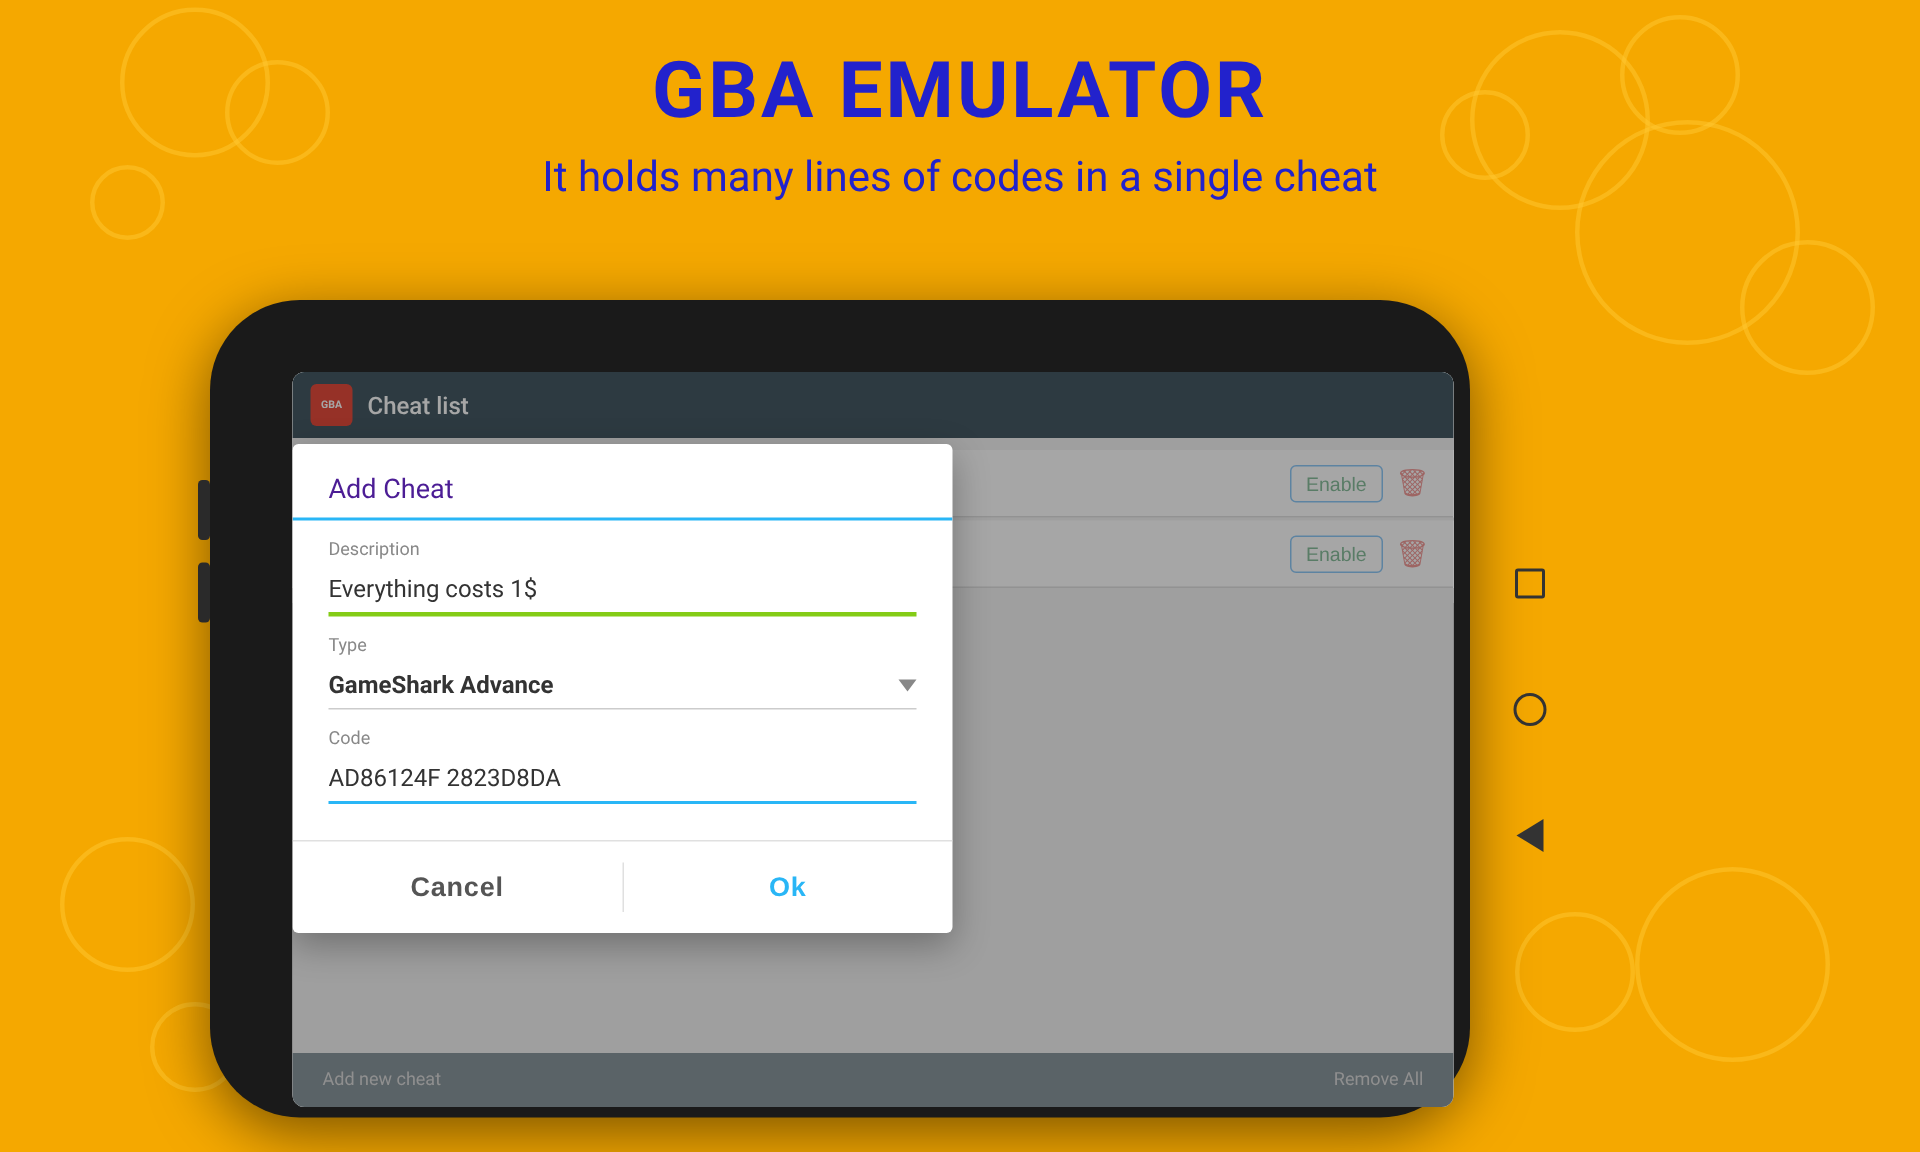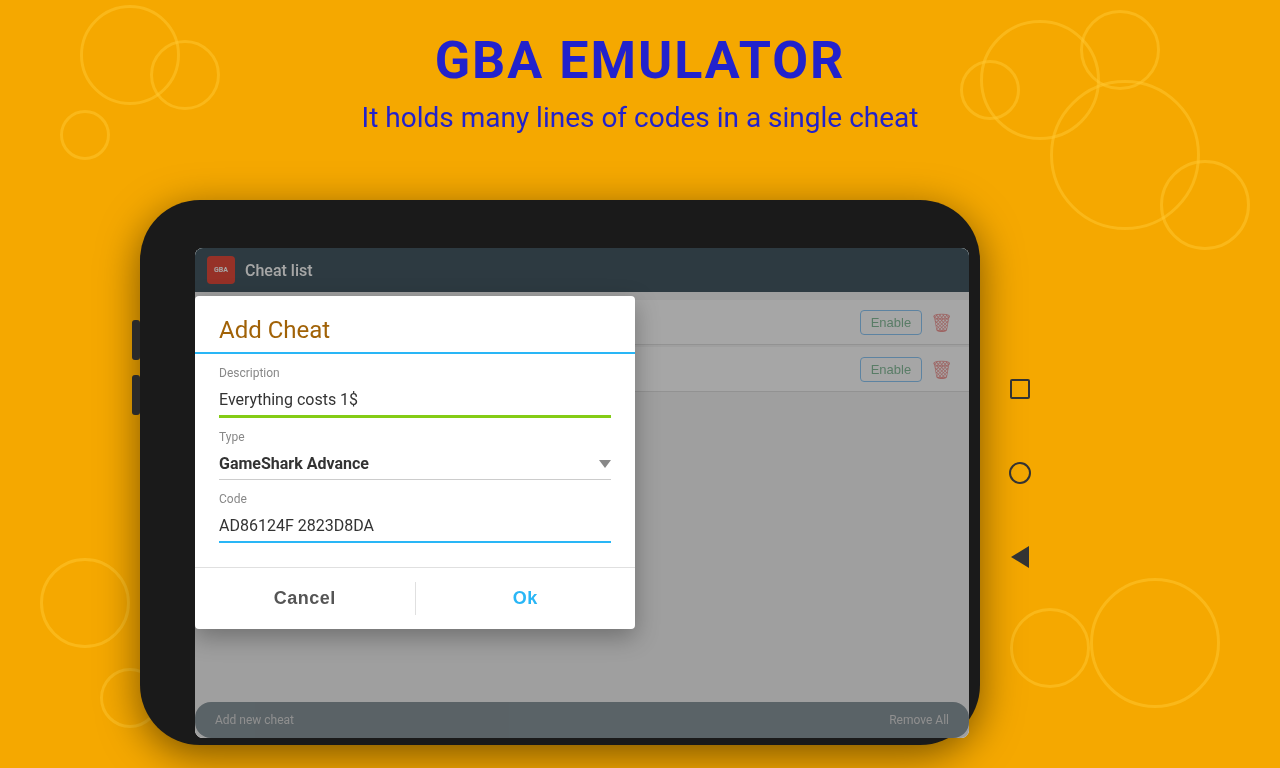--- a/index.html
+++ b/index.html
@@ -239,25 +239,24 @@
 
     
     .bottom-bar {
       position: absolute;
       bottom: 0;
       left: 0;
       right: 0;
       height: 36px;
       background: #455A64;
       display: flex;
-      align-items: center;
+      align-items: flex-end;
       justify-content: space-between;
-      padding: 0 20px;
+      padding: 12px 20px;
       opacity: 0.6;
-      border-radius: 16px;
     }
 
     .bottom-bar-btn {
       color: #ccc;
       font-size: 12px;
     }
 
     
     .dialog-overlay {
       position: absolute;
@@ -279,22 +278,22 @@
       box-shadow: 0 8px 24px rgba(0,0,0,0.3);
       overflow: hidden;
     }
 
     .dialog-header {
       padding: 20px 24px 8px;
       border-bottom: 2px solid #29B6F6;
     }
 
     .dialog-title {
-      font-size: 24px;
-      color: #a16207;
+      font-size: 18px;
+      color: #4c1d95;
       font-weight: 400;
     }
 
     .dialog-body {
       padding: 12px 24px;
     }
 
     .field-label {
       font-size: 12px;
       color: #888;

